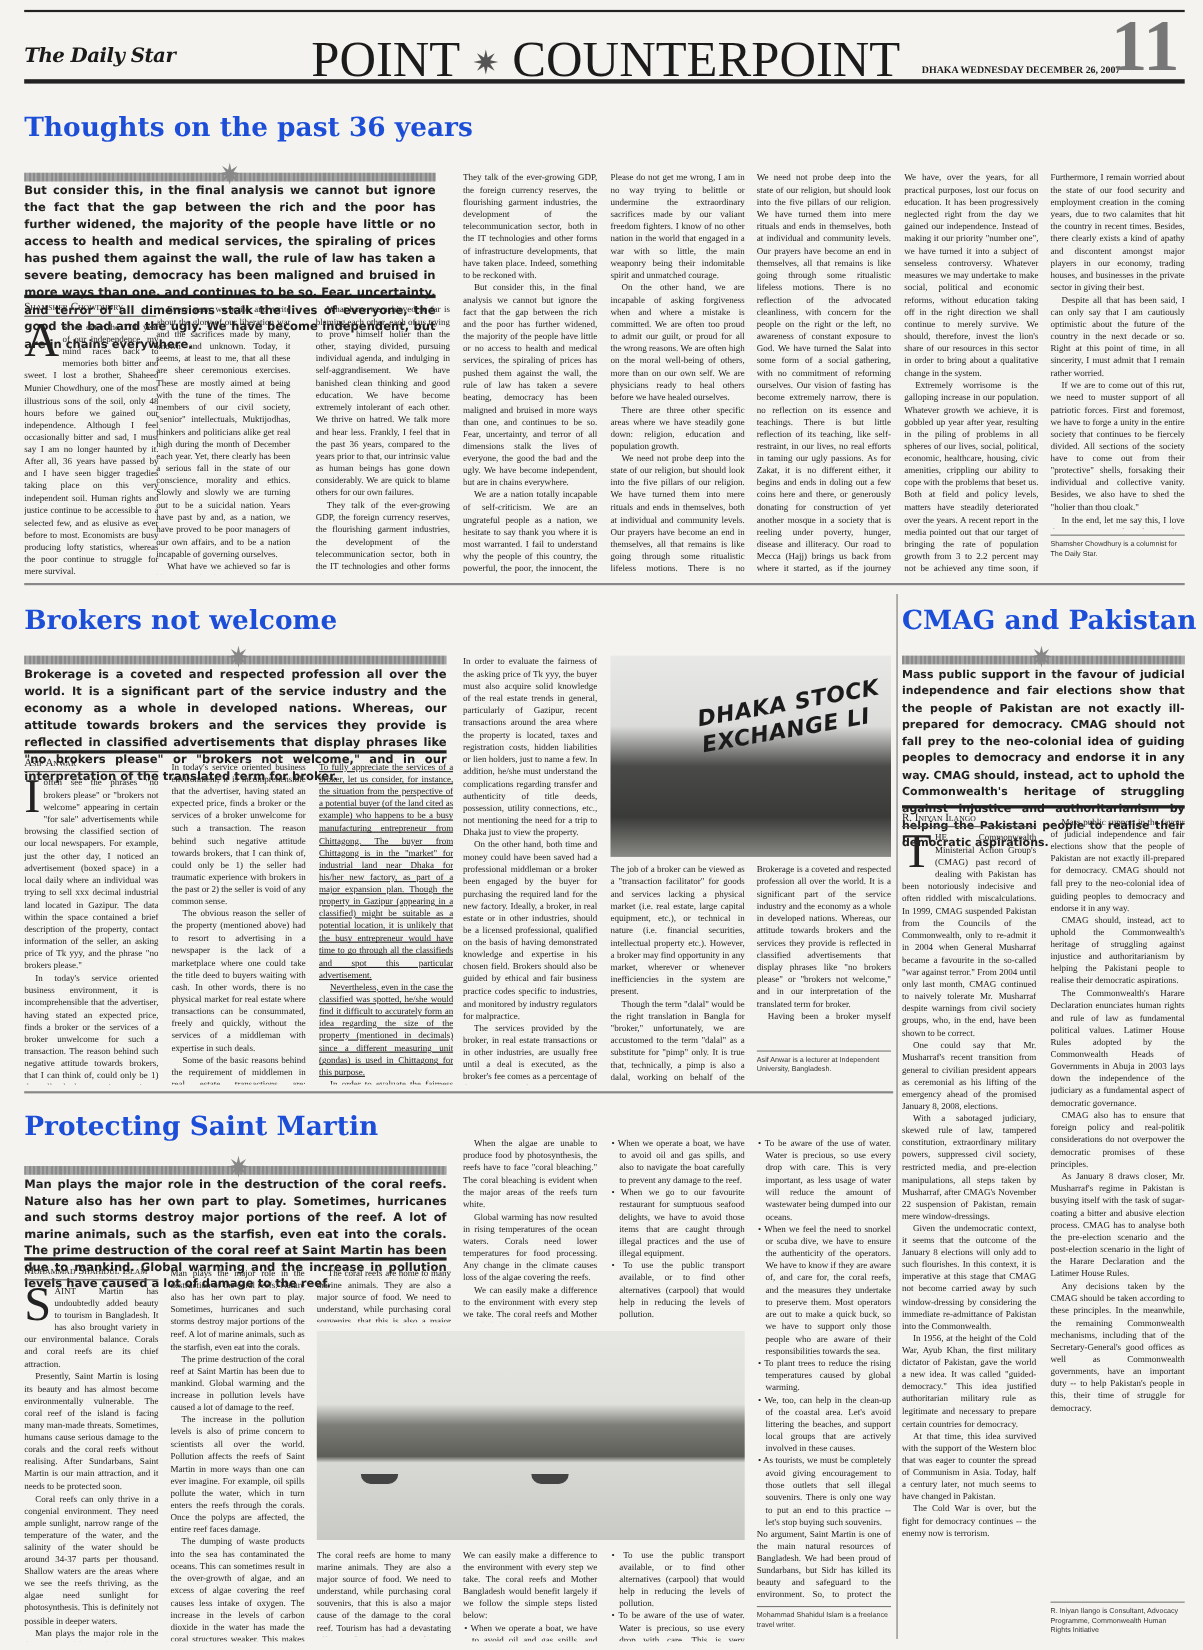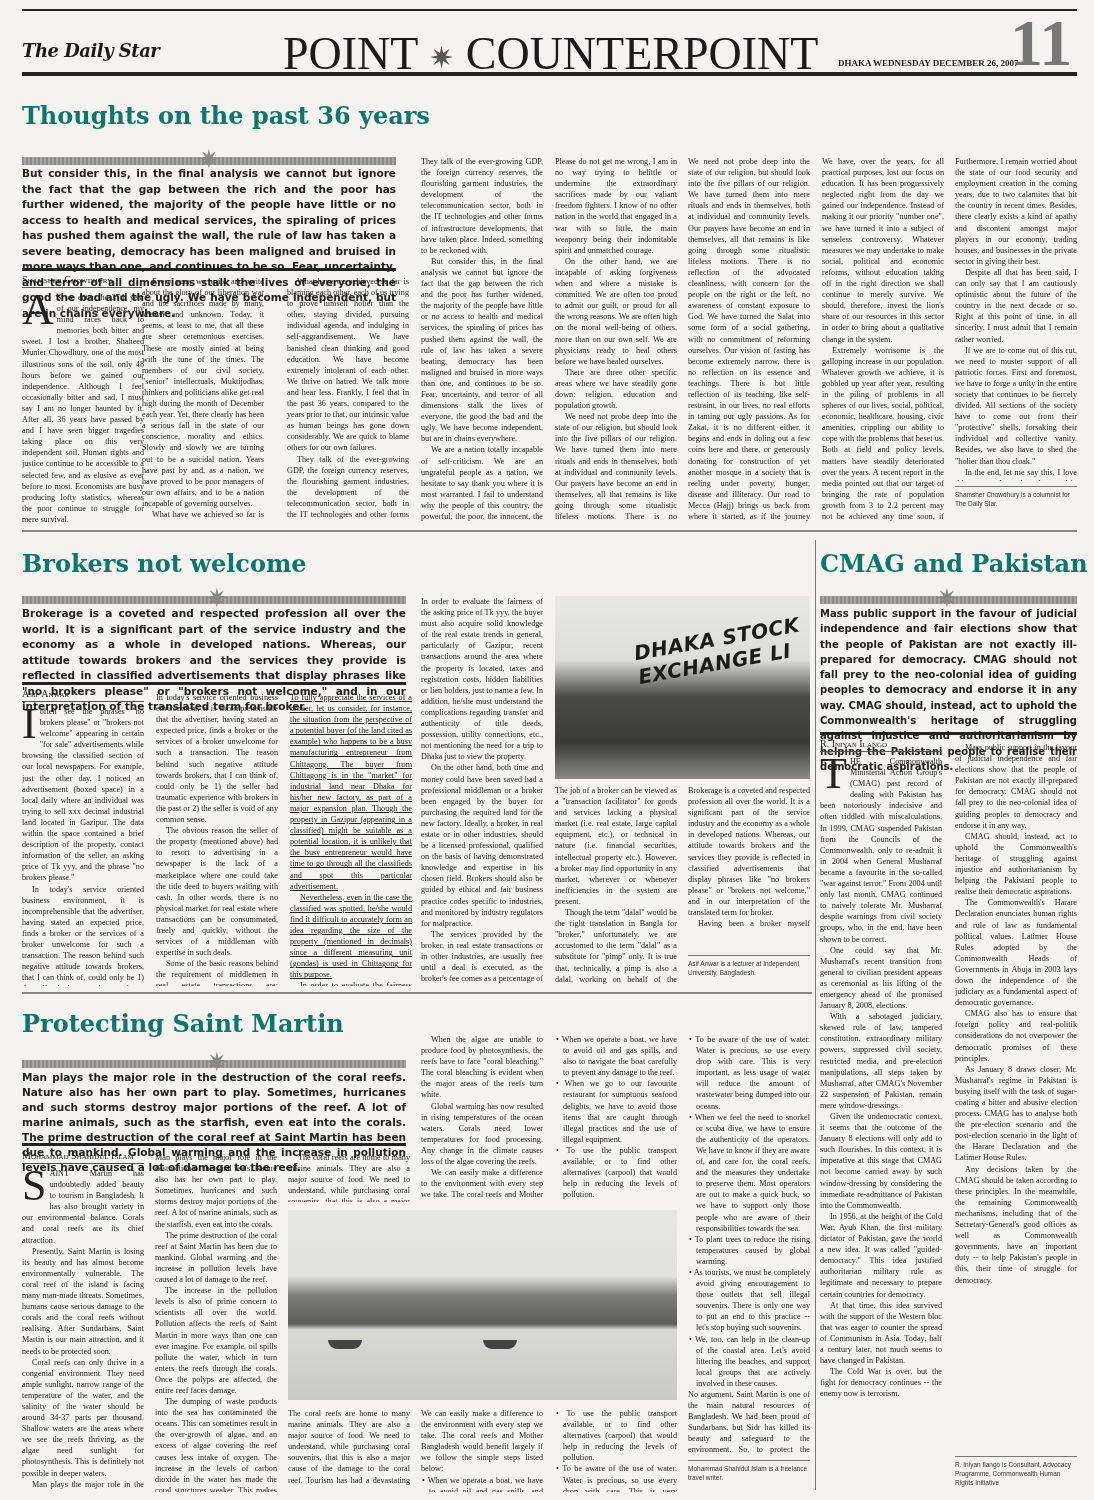--- a/index.html
+++ b/index.html
@@ -5,21 +5,21 @@
   * { box-sizing: border-box; margin: 0; padding: 0; }
   body { width: 1094px; height: 1500px; background: #f4f3ef; color: #1b1b1b; font-family: "DejaVu Serif", serif; overflow: hidden; position: relative; }
   .abs { position: absolute; }
   .masthead-rule-top { left: 22px; top: 9px; width: 1055px; height: 2px; background: #222; }
   .masthead-rule-bot { left: 22px; top: 72px; width: 1055px; height: 4px; background: #222; }
   .logo { left: 22px; top: 40px; font-family: "DejaVu Serif", serif; font-style: italic; font-weight: bold; font-size: 18px; letter-spacing: -0.5px; }
   .section-title { left: 283px; top: 22px; font-family: "Liberation Serif", serif; font-size: 46px; letter-spacing: 0px; line-height: 64px; color: #1b1b1b; }
   .section-title .star { font-size: 30px; color: #555; vertical-align: middle; }
   .dateline { left: 838px; top: 58px; font-family: "Liberation Serif", serif; font-size: 9px; font-weight: bold; }
   .pageno { left: 1010px; top: 14px; font-family: "Liberation Serif", serif; font-size: 66px; font-weight: bold; color: #777; line-height: 58px; }
-  .headline { font-family: "DejaVu Serif", serif; font-weight: bold; color: #0f766e; line-height: 1; }
+  .headline { font-family: "DejaVu Serif", serif; font-weight: bold; color: #1d4ed8; line-height: 1; }
   .starbar { height: 8px; background: repeating-linear-gradient(90deg,#8c8c8c 0 2px,#a6a6a6 2px 4px); position: absolute; }
   .starburst { position: absolute; font-size: 26px; color: #888; line-height: 1; }
   .deck { font-family: "DejaVu Sans", sans-serif; font-weight: bold; font-size: 12px; line-height: 17px; color: #222; text-align: justify; position: absolute; }
   .deck-rule { position: absolute; height: 3px; background: #222; }
   .byline { position: absolute; font-family: "Liberation Serif", serif; font-variant: small-caps; font-size: 10px; border-bottom: 1px solid #555; padding-bottom: 2px; }
   .col { position: absolute; font-family: "Liberation Serif", serif; font-size: 8.2px; line-height: 11.1px; text-align: justify; color: #222; overflow: hidden; }
   .col p { text-indent: 10px; }
   .col p.noind { text-indent: 0; }
   .col ul { list-style: none; }
   .col li { padding-left: 8px; text-indent: -7px; }
@@ -216,18 +216,18 @@
   <ul>
     <li>To use the public transport available, or to find other alternatives (carpool) that would help in reducing the levels of pollution.</li>
     <li>To be aware of the use of water. Water is precious, so use every drop with care. This is very important, as less usage of water will reduce the amount of wastewater being dumped into our oceans.</li>
   </ul>
 </div>
 <div class="col" style="left:688px;top:1034px;width:122px;height:420px;">
   <ul>
     <li>To be aware of the use of water. Water is precious, so use every drop with care. This is very important, as less usage of water will reduce the amount of wastewater being dumped into our oceans.</li>
     <li>When we feel the need to snorkel or scuba dive, we have to ensure the authenticity of the operators. We have to know if they are aware of, and care for, the coral reefs, and the measures they undertake to preserve them. Most operators are out to make a quick buck, so we have to support only those people who are aware of their responsibilities towards the sea.</li>
     <li>To plant trees to reduce the rising temperatures caused by global warming.</li>
+    <li>We, too, can help in the clean-up of the coastal area. Let's avoid littering the beaches, and support local groups that are actively involved in these causes.</li>
     <li>As tourists, we must be completely avoid giving encouragement to those outlets that sell illegal souvenirs. There is only one way to put an end to this practice -- let's stop buying such souvenirs.</li>
-    <li>We, too, can help in the clean-up of the coastal area. Let's avoid littering the beaches, and support local groups that are actively involved in these causes.</li>
   </ul>
   <p class="noind">No argument, Saint Martin is one of the main natural resources of Bangladesh. We had been proud of Sundarbans, but Sidr has killed its beauty and safeguard to the environment. So, to protect the corals and coral reefs at Saint Martin is now our prime duty to defend against cyclones in future, so to say, facing the upshots of climate change.</p>
 </div>
 <div class="tagline" style="left:688px;top:1460px;width:122px;">Mohammad Shahidul Islam is a freelance travel writer.</div>
 
 </body></html>

